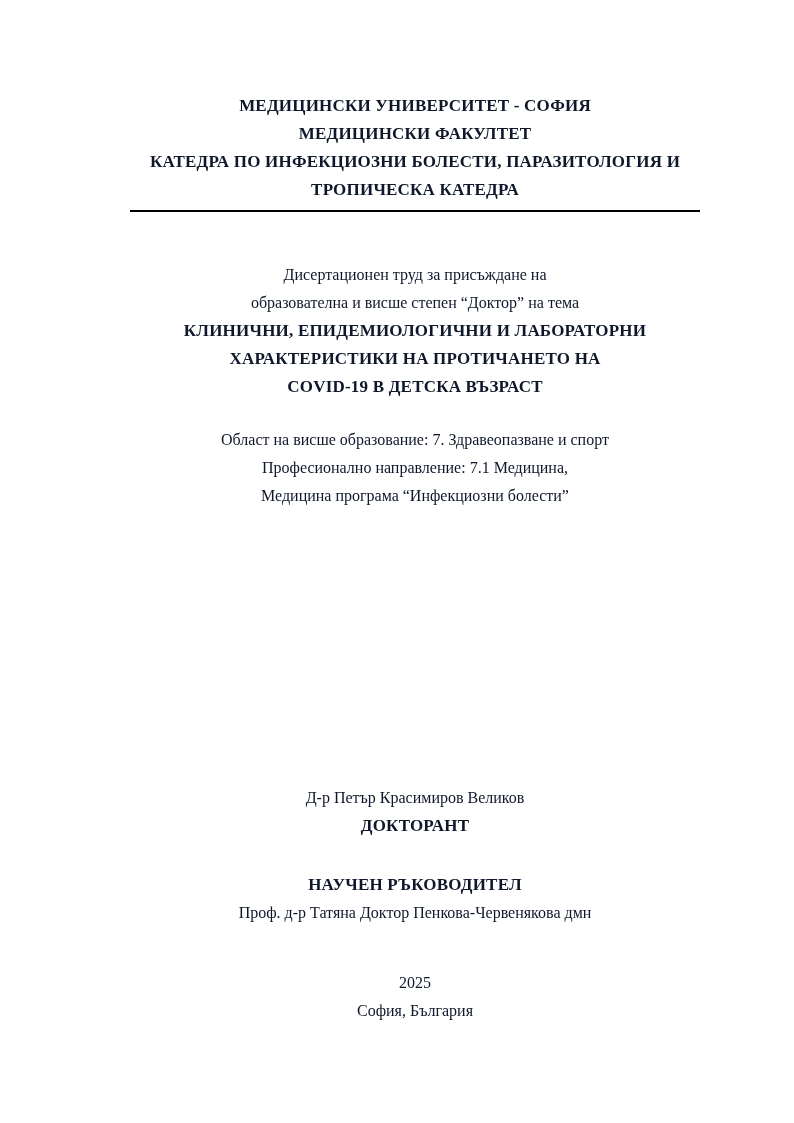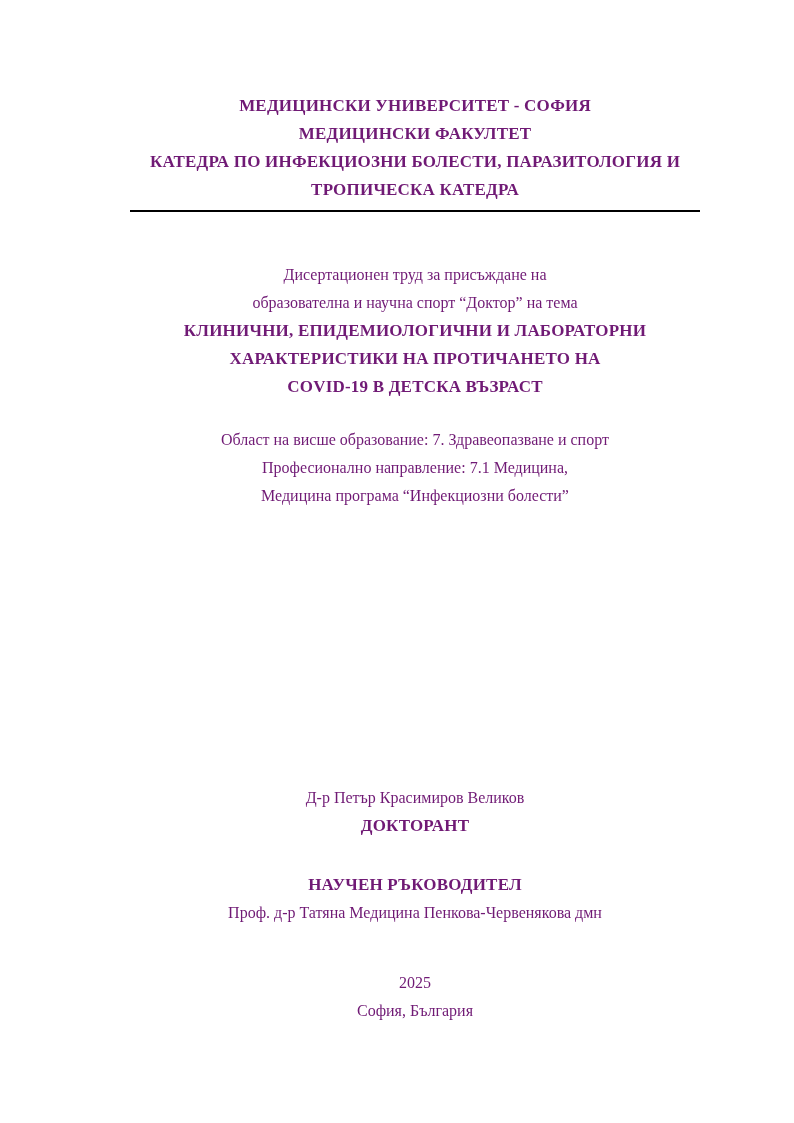--- a/index.html
+++ b/index.html
@@ -6,21 +6,21 @@
   html, body {
     margin: 0;
     padding: 0;
     background: #ffffff;
   }
   .page {
     position: relative;
     width: 794px;
     height: 1123px;
     background: #ffffff;
-    color: #701a75;
+    color: #0f172a;
     font-family: "Liberation Serif", "DejaVu Serif", serif;
     box-sizing: border-box;
     padding-top: 92px;
     overflow: hidden;
   }
   .content {
     margin-left: 130px;
     width: 570px;
     text-align: center;
   }
@@ -56,40 +56,40 @@
       <div class="line caps">МЕДИЦИНСКИ УНИВЕРСИТЕТ - СОФИЯ</div>
       <div class="line caps">МЕДИЦИНСКИ ФАКУЛТЕТ</div>
       <div class="line caps">КАТЕДРА ПО ИНФЕКЦИОЗНИ БОЛЕСТИ, ПАРАЗИТОЛОГИЯ И</div>
       <div class="line caps">ТРОПИЧЕСКА КАТЕДРА</div>
     </div>
 
     <hr class="rule">
 
     <div class="block-intro">
       <div class="line">Дисертационен труд за присъждане на</div>
-      <div class="line">образователна и научна спорт “Доктор” на тема</div>
+      <div class="line">образователна и висше степен “Доктор” на тема</div>
       <div class="line caps">КЛИНИЧНИ, ЕПИДЕМИОЛОГИЧНИ И ЛАБОРАТОРНИ</div>
       <div class="line caps">ХАРАКТЕРИСТИКИ НА ПРОТИЧАНЕТО НА</div>
       <div class="line caps">COVID-19 В ДЕТСКА ВЪЗРАСТ</div>
     </div>
 
     <div class="block-program">
       <div class="line">Област на висше образование: 7. Здравеопазване и спорт</div>
       <div class="line">Професионално направление: 7.1 Медицина,</div>
       <div class="line">Медицина програма “Инфекциозни болести”</div>
     </div>
 
     <div class="block-doctorant">
       <div class="line">Д-р Петър Красимиров Великов</div>
       <div class="line caps">ДОКТОРАНТ</div>
     </div>
 
     <div class="block-supervisor">
       <div class="line caps">НАУЧЕН РЪКОВОДИТЕЛ</div>
-      <div class="line">Проф. д-р Татяна Медицина Пенкова-Червенякова дмн</div>
+      <div class="line">Проф. д-р Татяна Доктор Пенкова-Червенякова дмн</div>
     </div>
 
     <div class="block-footer">
       <div class="line">2025</div>
       <div class="line">София, България</div>
     </div>
 
   </div>
 </div>
 

